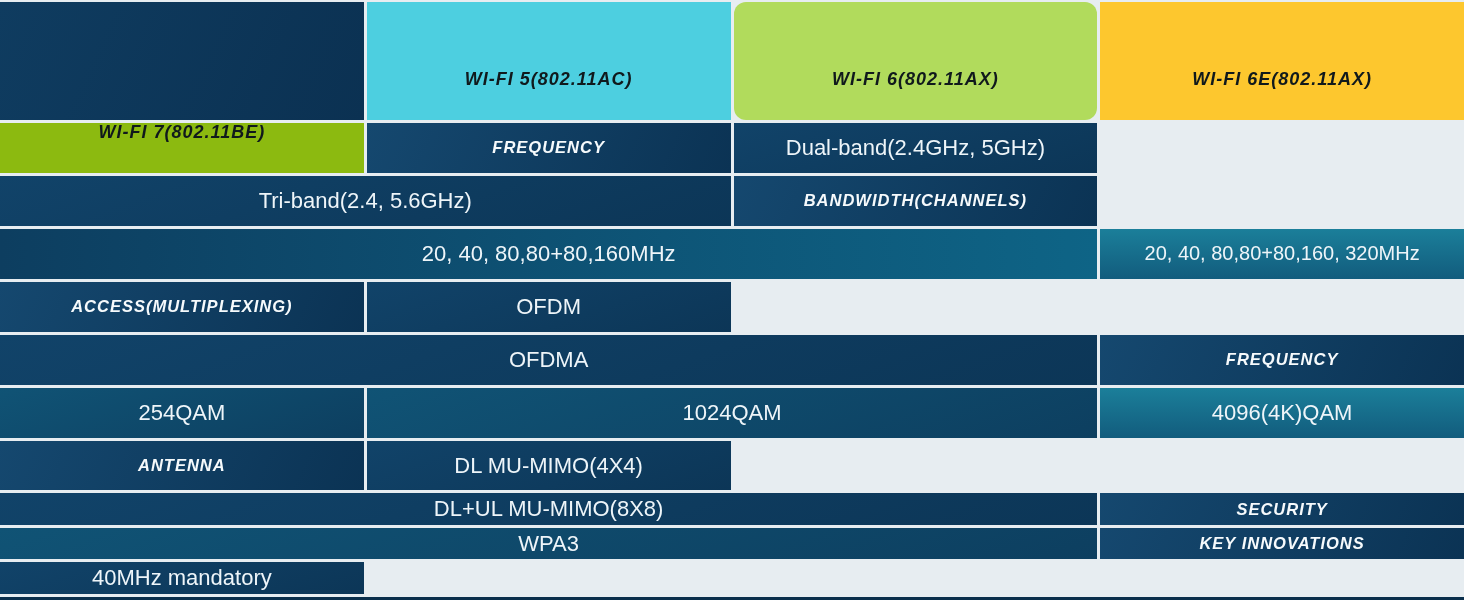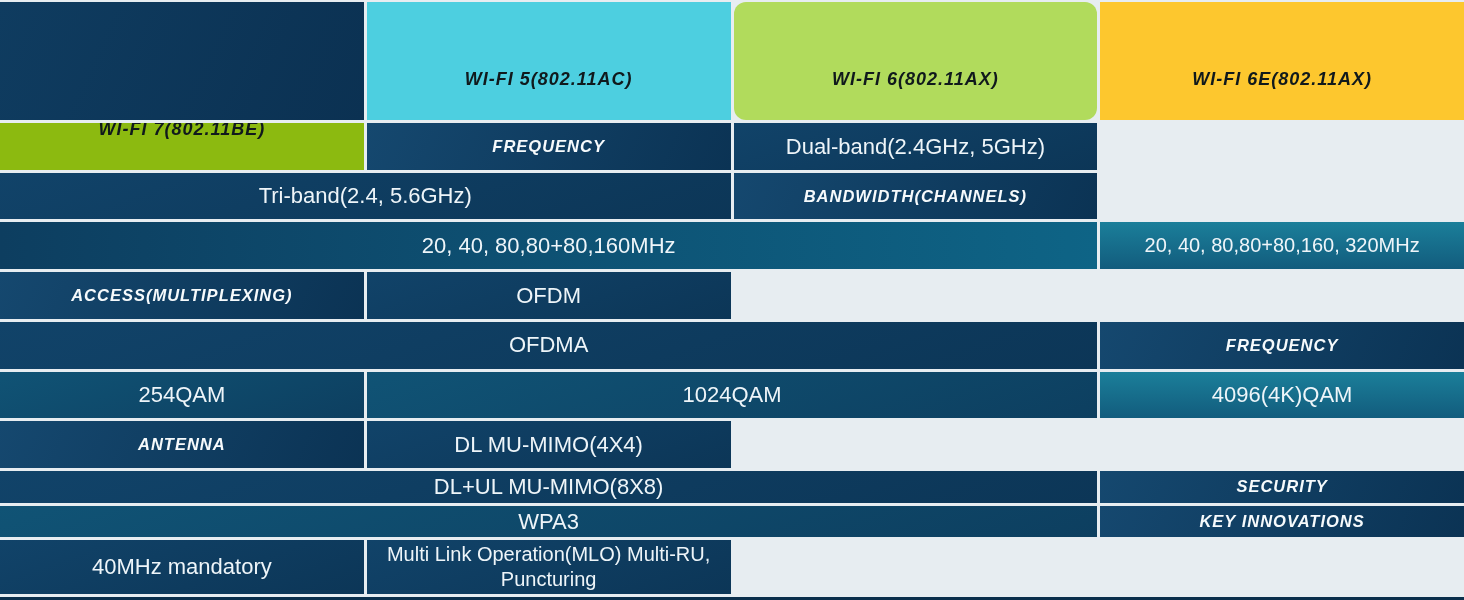--- a/index.html
+++ b/index.html
@@ -94,15 +94,14 @@
 
   <div class="cell lbl">ANTENNA</div>
   <div class="cell dark data">DL MU-MIMO(4X4)</div>
   <div class="cell dark data s3">DL+UL MU-MIMO(8X8)</div>
 
   <div class="cell lbl">SECURITY</div>
   <div class="cell teal data s3">WPA3</div>
 
   <div class="cell lbl">KEY INNOVATIONS</div>
   <div class="cell dark data">40MHz mandatory</div>
-  <div class="cell dark data small">Multi Link Operation(MLO) Multi-RU, Puncturing</div>
 
 </div>
 
 </body></html>

